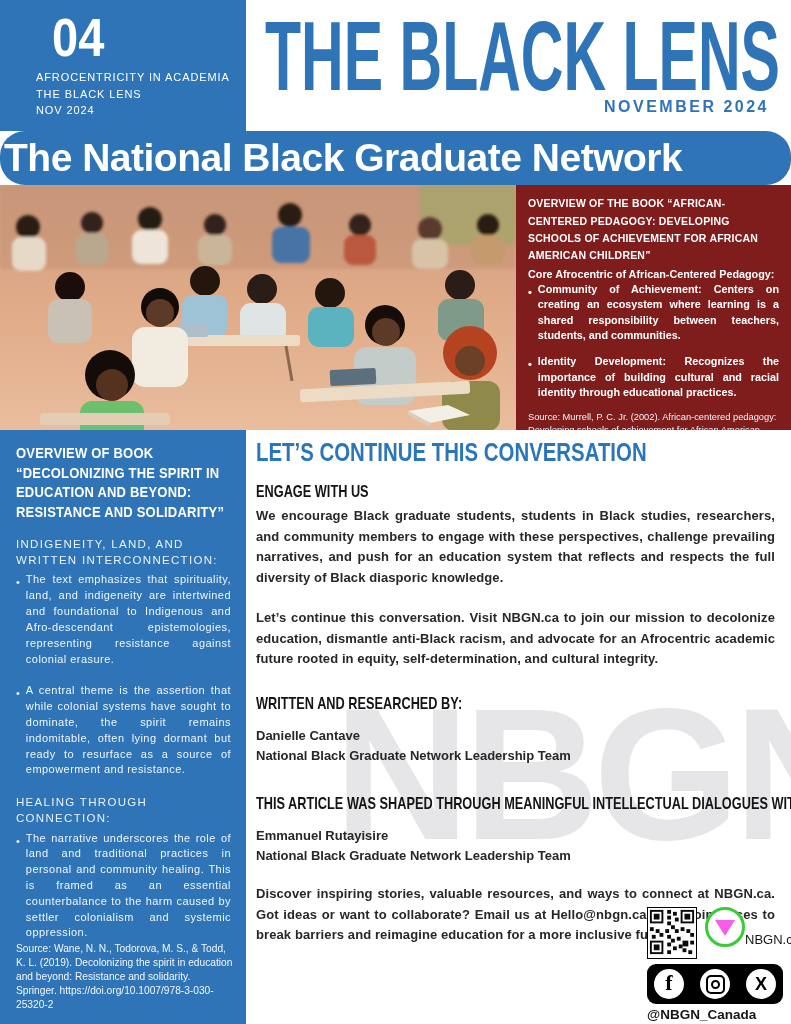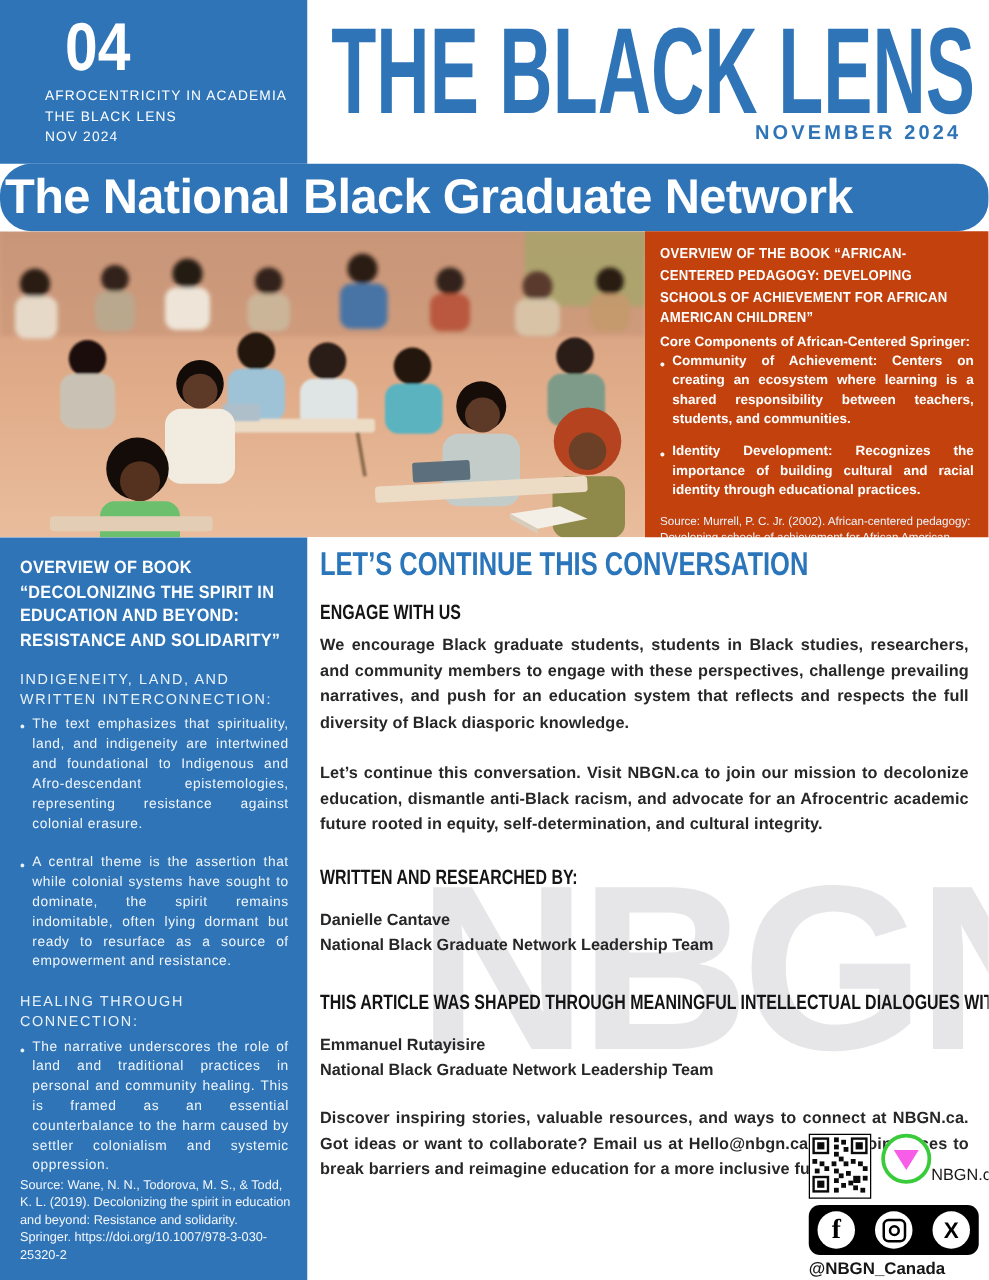--- a/index.html
+++ b/index.html
@@ -18,21 +18,21 @@
                    font-size:16px; letter-spacing:2.5px; }
 
   .banner { position:absolute; left:0; top:131px; width:791px; height:54px; background:#2e74b7;border-radius:25px; }
   .banner-title { color:#fff; font-weight:700; font-size:39px; letter-spacing:-0.5px;
                   line-height:54px; padding-left:4px; white-space:nowrap; }
 
   
   .photo { position:absolute; left:0; top:185px; width:516px; height:245px; overflow:hidden; }
 
   .panel-right { position:absolute; left:516px; top:185px; width:275px; height:245px;
-                 background:#c2410c; color:#fff; padding:10px 12px 8px 12px; box-sizing:border-box; }
+                 background:#7f1d1d; color:#fff; padding:10px 12px 8px 12px; box-sizing:border-box; }
   .panel-right-title { font-weight:700; font-size:10.5px; line-height:1.5; letter-spacing:0.2px;
                        transform:scaleY(1.1); transform-origin:left top; margin-bottom:10px; }
   .panel-sub { font-weight:700; font-size:10.8px; margin-bottom:2px; }
   .panel-bullet { display:flex; margin-bottom:11px; }
   .panel-bullet .dot::before { content:"•"; font-size:11px; margin-right:6px; font-weight:700; }
   .panel-bullet .bt { font-weight:700; font-size:10.8px; line-height:1.42; text-align:justify; flex:1; }
   .panel-source { font-size:9.3px; line-height:1.4; color:#eef4fb; margin-top:4px; }
 
   
   .sidebar { position:absolute; left:0; top:430px; width:246px; height:594px; background:#2e74b7;
@@ -217,21 +217,21 @@
         <rect x="330" y="184" width="46" height="16" rx="2" fill="#5b6f7c" transform="rotate(-3 353 192)"></rect>
         <path d="M408 226 L448 220 L470 230 L430 238 Z" fill="#f4efe6"></path>
         <path d="M408 226 L430 238 L430 242 L408 230 Z" fill="#d8cdbb"></path>
         <rect x="40" y="228" width="130" height="12" rx="3" fill="#e3cdb4"></rect>
       </g>
     </svg>
   </div>
 
   <div class="panel-right">
     <div class="panel-right-title">OVERVIEW OF THE BOOK “AFRICAN-CENTERED PEDAGOGY: DEVELOPING SCHOOLS OF ACHIEVEMENT FOR AFRICAN AMERICAN CHILDREN”</div>
-    <div class="panel-sub">Core Components of African-Centered Springer:</div>
+    <div class="panel-sub">Core Afrocentric of African-Centered Pedagogy:</div>
     <div class="panel-bullet">
       <span class="dot"></span>
       <span class="bt">Community of Achievement: Centers on creating an ecosystem where learning is a shared responsibility between teachers, students, and communities.</span>
     </div>
     <div class="panel-bullet">
       <span class="dot"></span>
       <span class="bt">Identity Development: Recognizes the importance of building cultural and racial identity through educational practices.</span>
     </div>
     <div class="panel-source">Source: Murrell, P. C. Jr. (2002). African-centered pedagogy: Developing schools of achievement for African American children. State University of New York Press.</div>
   </div>

